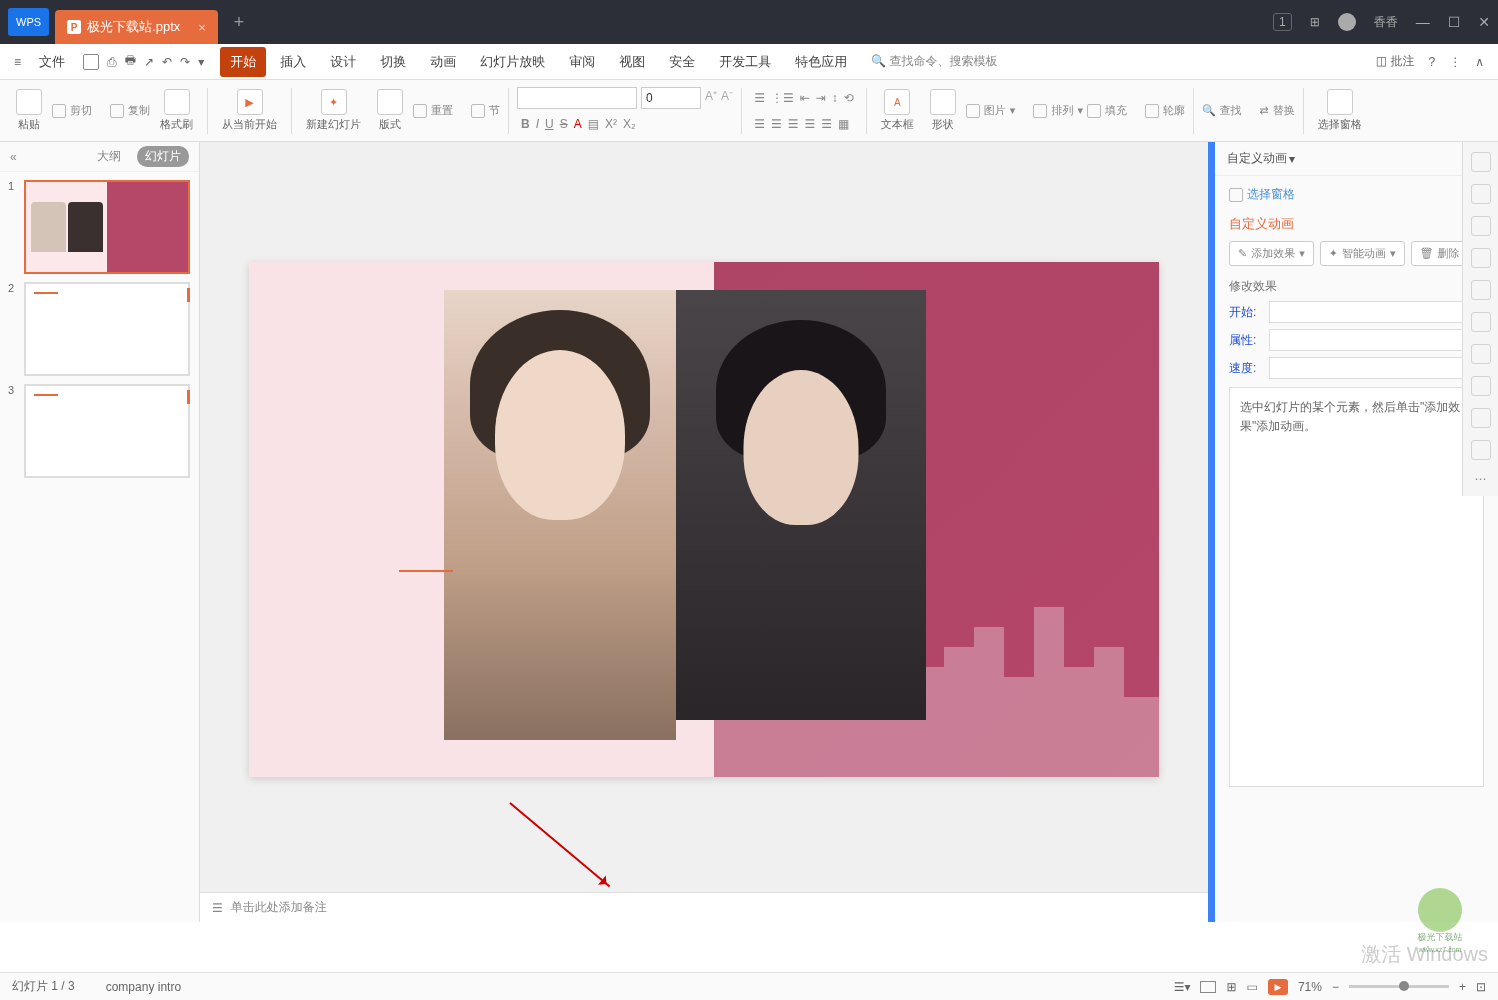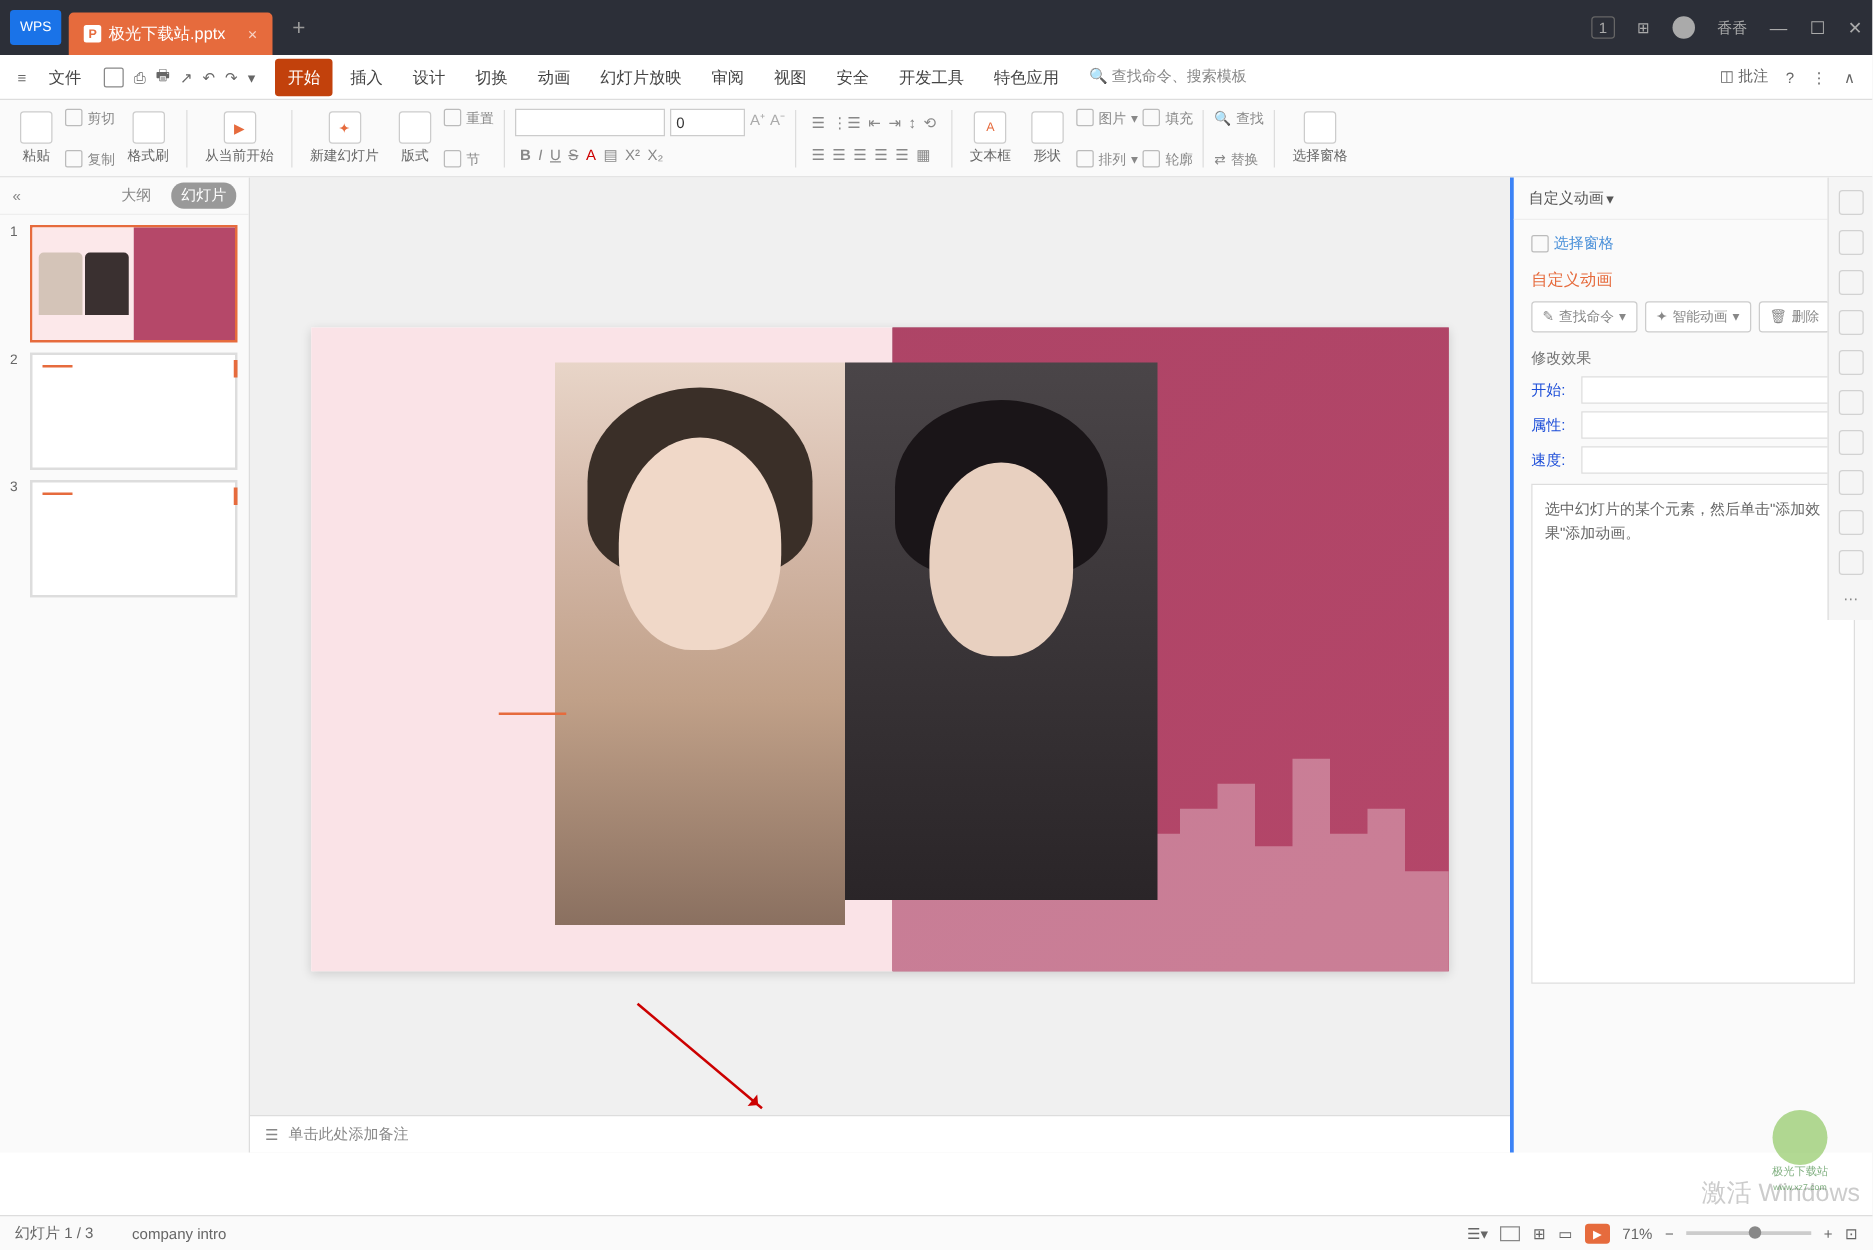--- a/index.html
+++ b/index.html
@@ -18,21 +18,21 @@
 .menu-btn { padding: 6px 10px; font-size: 13px; color: #444; cursor: pointer; border-radius: 3px; }
 .menu-btn.active { background: #c2410c; color: #fff; }
 .menu-icons { display: flex; gap: 8px; align-items: center; margin-right: 12px; color: #666; }
 .search-box { margin-left: 10px; color: #888; font-size: 12px; }
 .menu-right { margin-left: auto; display: flex; gap: 14px; align-items: center; color: #666; }
 
 .ribbon { height: 62px; border-bottom: 1px solid #ddd; display: flex; align-items: center; padding: 4px 10px; gap: 4px; background: #fafafa; }
 .ribbon-group { display: flex; flex-direction: column; align-items: center; padding: 0 6px; font-size: 11px; color: #666; }
 .ribbon-big { width: 26px; height: 26px; border: 1px solid #ccc; border-radius: 3px; margin-bottom: 2px; background: #fff; }
 .ribbon-sep { width: 1px; height: 46px; background: #ddd; margin: 0 4px; }
-.ribbon-small-group { display: flex; flex-direction: column; gap: 18px; font-size: 11px; color: #888; }
+.ribbon-small-group { display: flex; flex-direction: row; gap: 18px; font-size: 11px; color: #888; }
 .ribbon-small { display: flex; align-items: center; gap: 4px; }
 .ribbon-sm-icon { width: 14px; height: 14px; border: 1px solid #bbb; border-radius: 2px; }
 .font-input { width: 120px; height: 22px; border: 1px solid #ccc; background: #fff; padding: 0 4px; }
 .size-input { width: 60px; height: 22px; border: 1px solid #ccc; background: #fff; padding: 0 4px; display: flex; align-items: center; }
 .format-btns { display: flex; gap: 6px; color: #888; padding: 4px; align-items: center; }
 .btn-B { font-weight: bold; } .btn-I { font-style: italic; } .btn-U { text-decoration: underline; } .btn-S { text-decoration: line-through; }
 
 .workspace { display: flex; height: 780px; }
 .left-panel { width: 200px; border-right: 1px solid #ddd; background: #fafafa; display: flex; flex-direction: column; }
 .panel-tabs { height: 30px; display: flex; align-items: center; padding: 0 10px; gap: 8px; font-size: 12px; border-bottom: 1px solid #eee; }
@@ -60,21 +60,21 @@
 .face1 { position: absolute; top: 60px; left: 50%; transform: translateX(-50%); width: 130px; height: 170px; background: #f0d8c8; border-radius: 50% 50% 45% 45%; }
 .hair1 { position: absolute; top: 20px; left: 50%; transform: translateX(-50%); width: 180px; height: 150px; background: #3a2f28; border-radius: 50% 50% 30% 30%; }
 .photo2 { position: absolute; left: 427px; top: 28px; width: 250px; height: 430px; background: linear-gradient(180deg, #4a4548 0%, #2a2528 100%); }
 .face2 { position: absolute; top: 80px; left: 50%; transform: translateX(-50%); width: 115px; height: 155px; background: #e8d0c0; border-radius: 50% 50% 45% 45%; }
 .hair2 { position: absolute; top: 30px; left: 50%; transform: translateX(-50%); width: 170px; height: 140px; background: #1a1518; border-radius: 50% 50% 30% 30%; }
 .red-line { position: absolute; left: 150px; top: 308px; width: 54px; height: 2px; background: #e66b3d; }
 .arrow { position: absolute; left: 310px; top: 660px; width: 130px; height: 2px; background: #c00; transform: rotate(40deg); transform-origin: left; }
 .arrow::after { content: ''; position: absolute; right: -2px; top: -5px; border: 6px solid transparent; border-left-color: #c00; }
 .notes-bar { height: 30px; border-top: 1px solid #ddd; background: #fff; display: flex; align-items: center; padding: 0 12px; color: #888; font-size: 12px; gap: 8px; }
 
-.right-panel { width: 290px; border-left: 3px solid #3b82f6; background: #fafafa; padding: 0; display: flex; flex-direction: column; }
+.right-panel { width: 290px; border-left: 7px solid #3b82f6; background: #fafafa; padding: 0; display: flex; flex-direction: column; }
 .right-header { padding: 8px 12px; border-bottom: 1px solid #eee; display: flex; align-items: center; font-size: 12px; color: #555; }
 .right-close { margin-left: auto; color: #999; }
 .right-body { padding: 10px 14px; font-size: 12px; color: #555; flex: 1; overflow-y: auto; }
 .pane-btn { display: inline-flex; align-items: center; gap: 4px; color: #4a90d9; margin-bottom: 12px; }
 .orange-title { color: #e66b3d; font-size: 13px; margin-bottom: 8px; }
 .btn-row { display: flex; gap: 6px; margin-bottom: 12px; }
 .small-btn { border: 1px solid #ccc; background: #fff; padding: 4px 8px; font-size: 11px; display: flex; align-items: center; gap: 4px; color: #888; border-radius: 3px; }
 .section-label { color: #737373; margin: 8px 0 6px; }
 .prop-row { display: flex; align-items: center; gap: 8px; margin-bottom: 6px; }
 .prop-label { width: 32px; color: #1d4ed8; }
@@ -352,21 +352,21 @@
         <span style="margin-left:2px">▾</span>
       <span class="right-close">✕</span>
     </div>
     <div class="right-body">
       <div class="pane-btn">
         <span class="ribbon-sm-icon"></span>
         <span>选择窗格</span>
       </div>
       <div class="orange-title">自定义动画</div>
       <div class="btn-row">
-        <div class="small-btn"><span>✎</span><span>查找命令</span> ▾</div>
+        <div class="small-btn"><span>✎</span><span>添加效果</span> ▾</div>
         <div class="small-btn"><span>✦</span><span>智能动画</span> ▾</div>
         <div class="small-btn">
             <span>🗑</span>
             <span>删除</span>
           </div>
       </div>
       <div class="section-label">修改效果</div>
       <div class="prop-row">
         <span class="prop-label">开始:</span>
         <div class="prop-input"></div>

